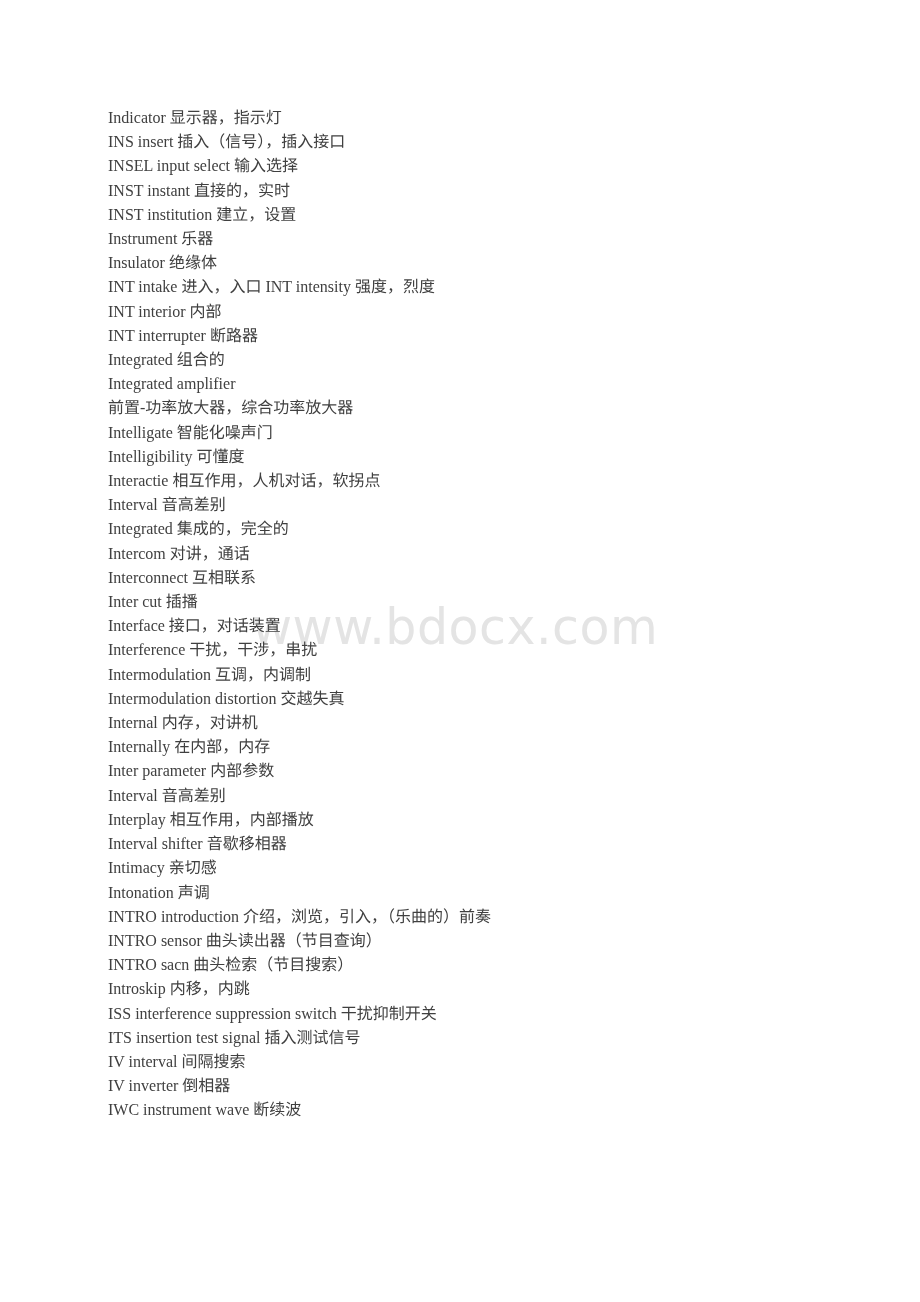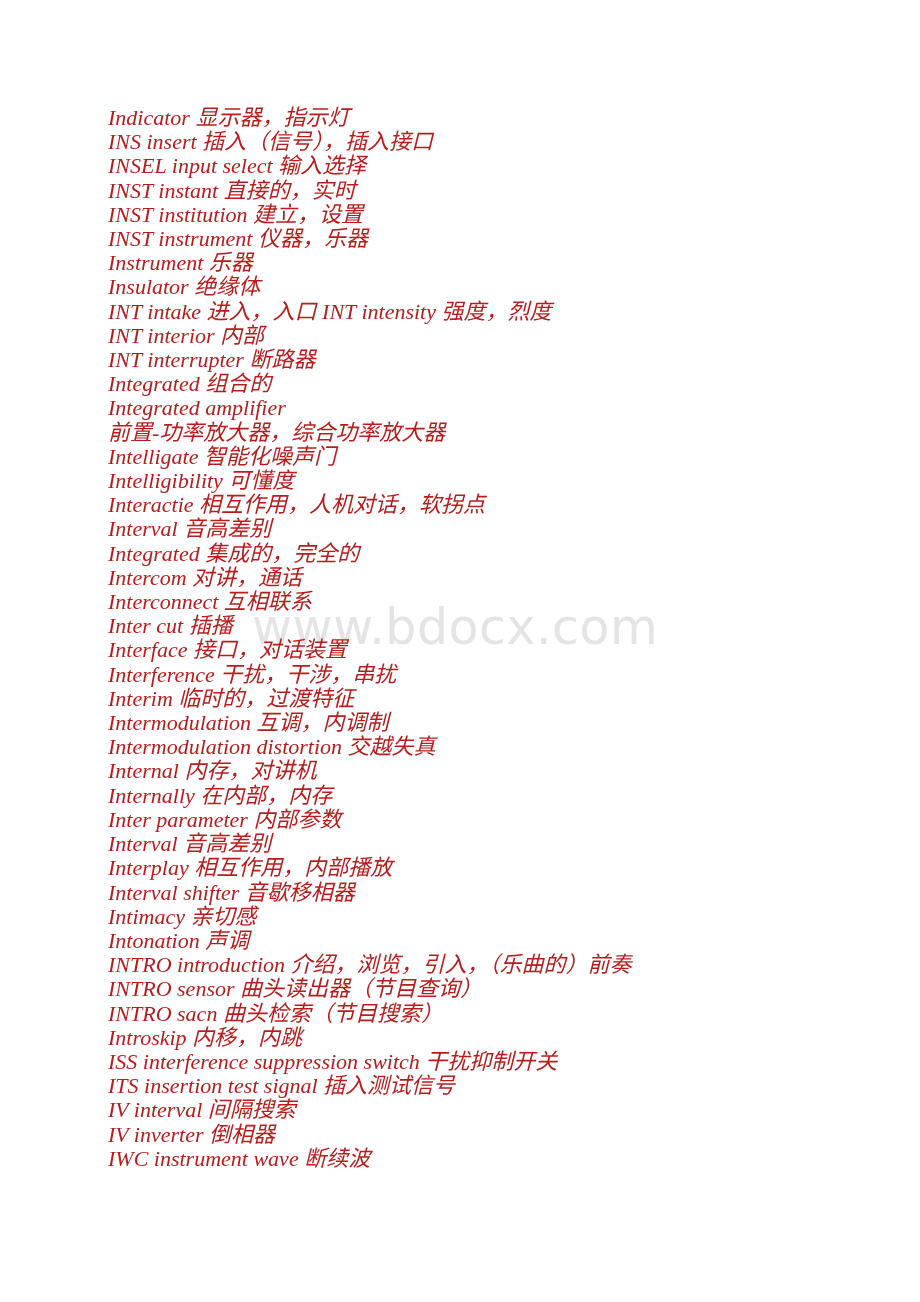--- a/index.html
+++ b/index.html
@@ -40,62 +40,59 @@
 
   .content {
     position: absolute;
     left: 108px;
     top: 106px;
     width: 760px;
     z-index: 1;
   }
 
   .glossary-line {
-    font-size: 22px;
+    font-size: 16px;
     line-height: 24.2px;
-    color: #b91c1c;
+    color: #404040;
     white-space: pre;
     font-family: "Liberation Serif", "DejaVu Serif", serif;
     text-rendering: optimizeLegibility;
-    font-style: italic;
   }
 </style>
 </head>
 <body>
 
 <div class="page">
 
   <div class="watermark">www.bdocx.com</div>
 
   <div class="content">
     <div class="glossary-line">Indicator 显示器，指示灯</div>
     <div class="glossary-line">INS insert 插入（信号），插入接口</div>
     <div class="glossary-line">INSEL input select 输入选择</div>
     <div class="glossary-line">INST instant 直接的，实时</div>
     <div class="glossary-line">INST institution 建立，设置</div>
-    <div class="glossary-line">INST instrument 仪器，乐器</div>
     <div class="glossary-line">Instrument 乐器</div>
     <div class="glossary-line">Insulator 绝缘体</div>
     <div class="glossary-line">INT intake 进入，入口 INT intensity 强度，烈度</div>
     <div class="glossary-line">INT interior 内部</div>
     <div class="glossary-line">INT interrupter 断路器</div>
     <div class="glossary-line">Integrated 组合的</div>
     <div class="glossary-line">Integrated amplifier</div>
     <div class="glossary-line">前置-功率放大器，综合功率放大器</div>
     <div class="glossary-line">Intelligate 智能化噪声门</div>
     <div class="glossary-line">Intelligibility 可懂度</div>
     <div class="glossary-line">Interactie 相互作用，人机对话，软拐点</div>
     <div class="glossary-line">Interval 音高差别</div>
     <div class="glossary-line">Integrated 集成的，完全的</div>
     <div class="glossary-line">Intercom 对讲，通话</div>
     <div class="glossary-line">Interconnect 互相联系</div>
     <div class="glossary-line">Inter cut 插播</div>
     <div class="glossary-line">Interface 接口，对话装置</div>
     <div class="glossary-line">Interference 干扰，干涉，串扰</div>
-    <div class="glossary-line">Interim 临时的，过渡特征</div>
     <div class="glossary-line">Intermodulation 互调，内调制</div>
     <div class="glossary-line">Intermodulation distortion 交越失真</div>
     <div class="glossary-line">Internal 内存，对讲机</div>
     <div class="glossary-line">Internally 在内部，内存</div>
     <div class="glossary-line">Inter parameter 内部参数</div>
     <div class="glossary-line">Interval 音高差别</div>
     <div class="glossary-line">Interplay 相互作用，内部播放</div>
     <div class="glossary-line">Interval shifter 音歇移相器</div>
     <div class="glossary-line">Intimacy 亲切感</div>
     <div class="glossary-line">Intonation 声调</div>

